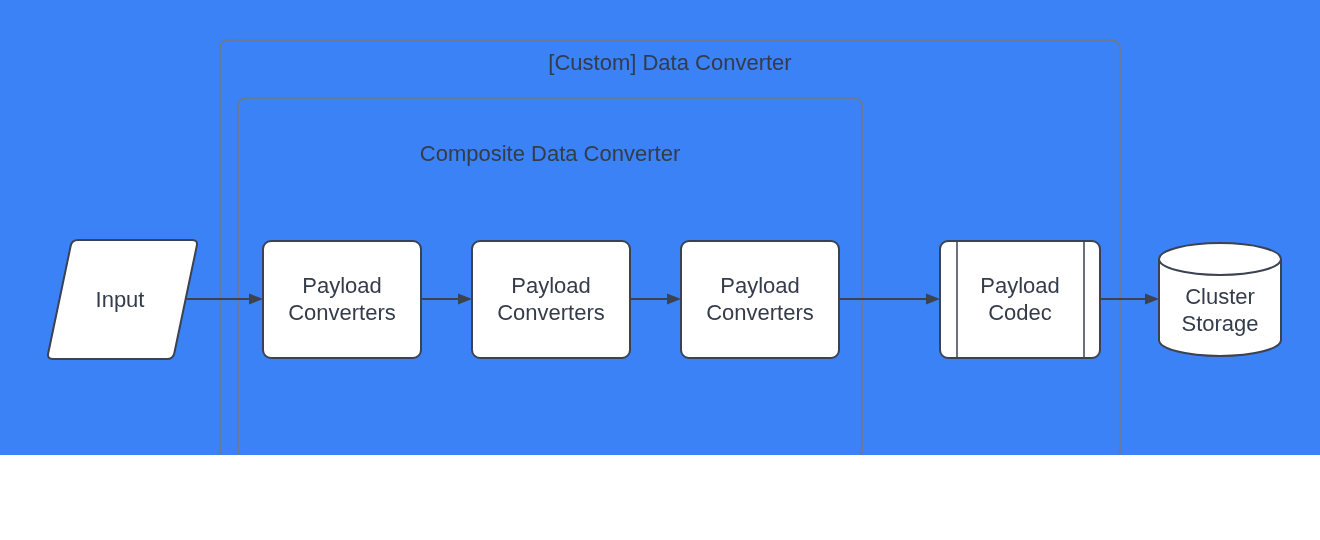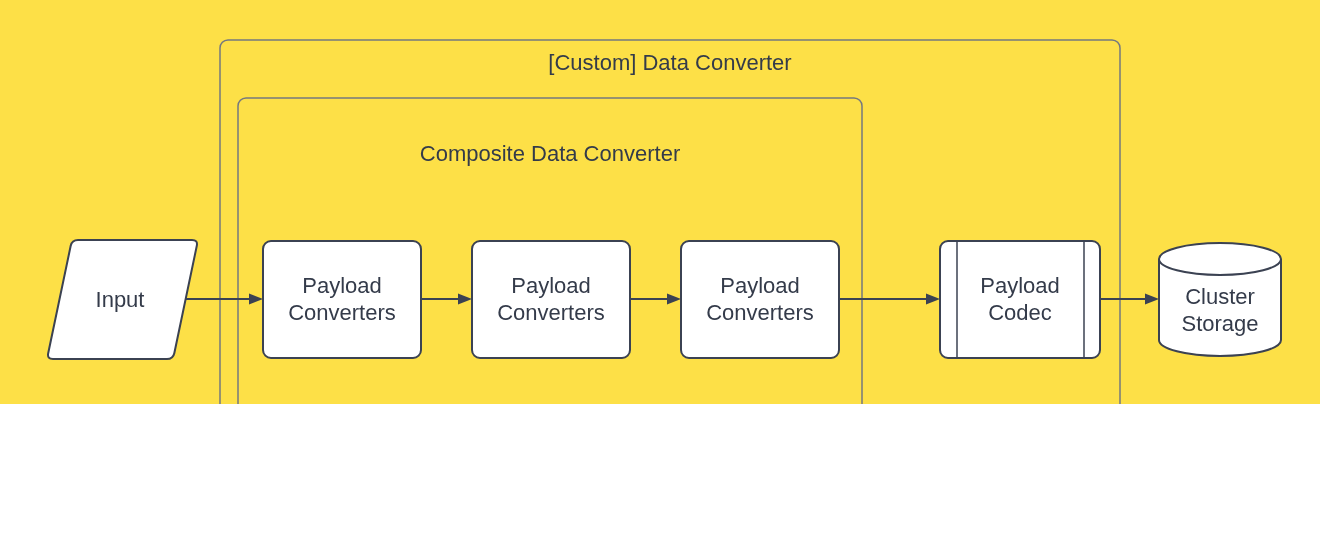--- a/index.html
+++ b/index.html
@@ -3,22 +3,22 @@
 <meta charset="utf-8">
 <style>
   html, body {
     margin: 0;
     padding: 0;
     background: #ffffff;
   }
   .canvas {
     position: relative;
     width: 1320px;
-    height: 404px;
-    background: #fde047;
+    height: 455px;
+    background: #3b82f6;
     overflow: hidden;
   }
   svg text {
     font-family: "Liberation Sans", "DejaVu Sans", sans-serif;
     font-size: 22px;
   }
 </style>
 </head>
 <body>
 

